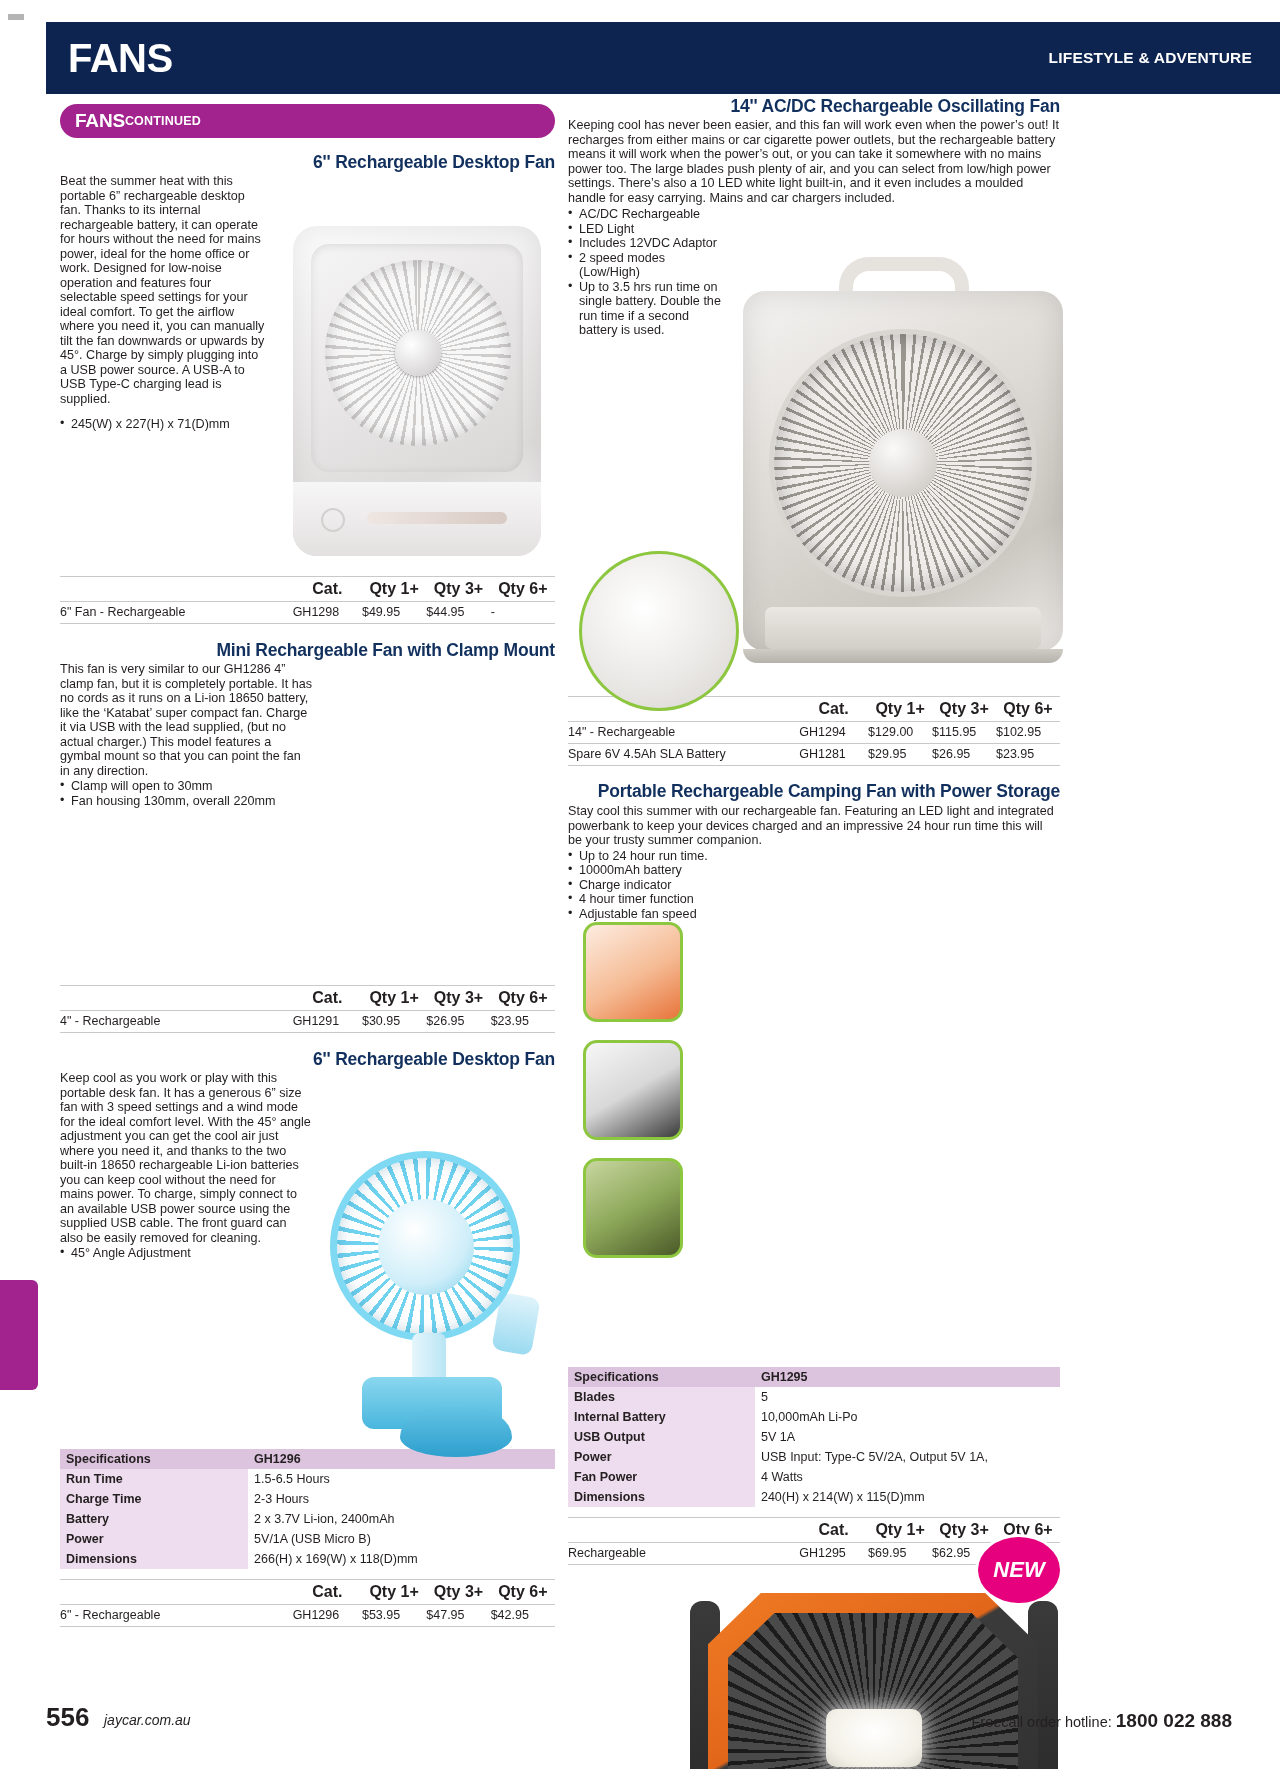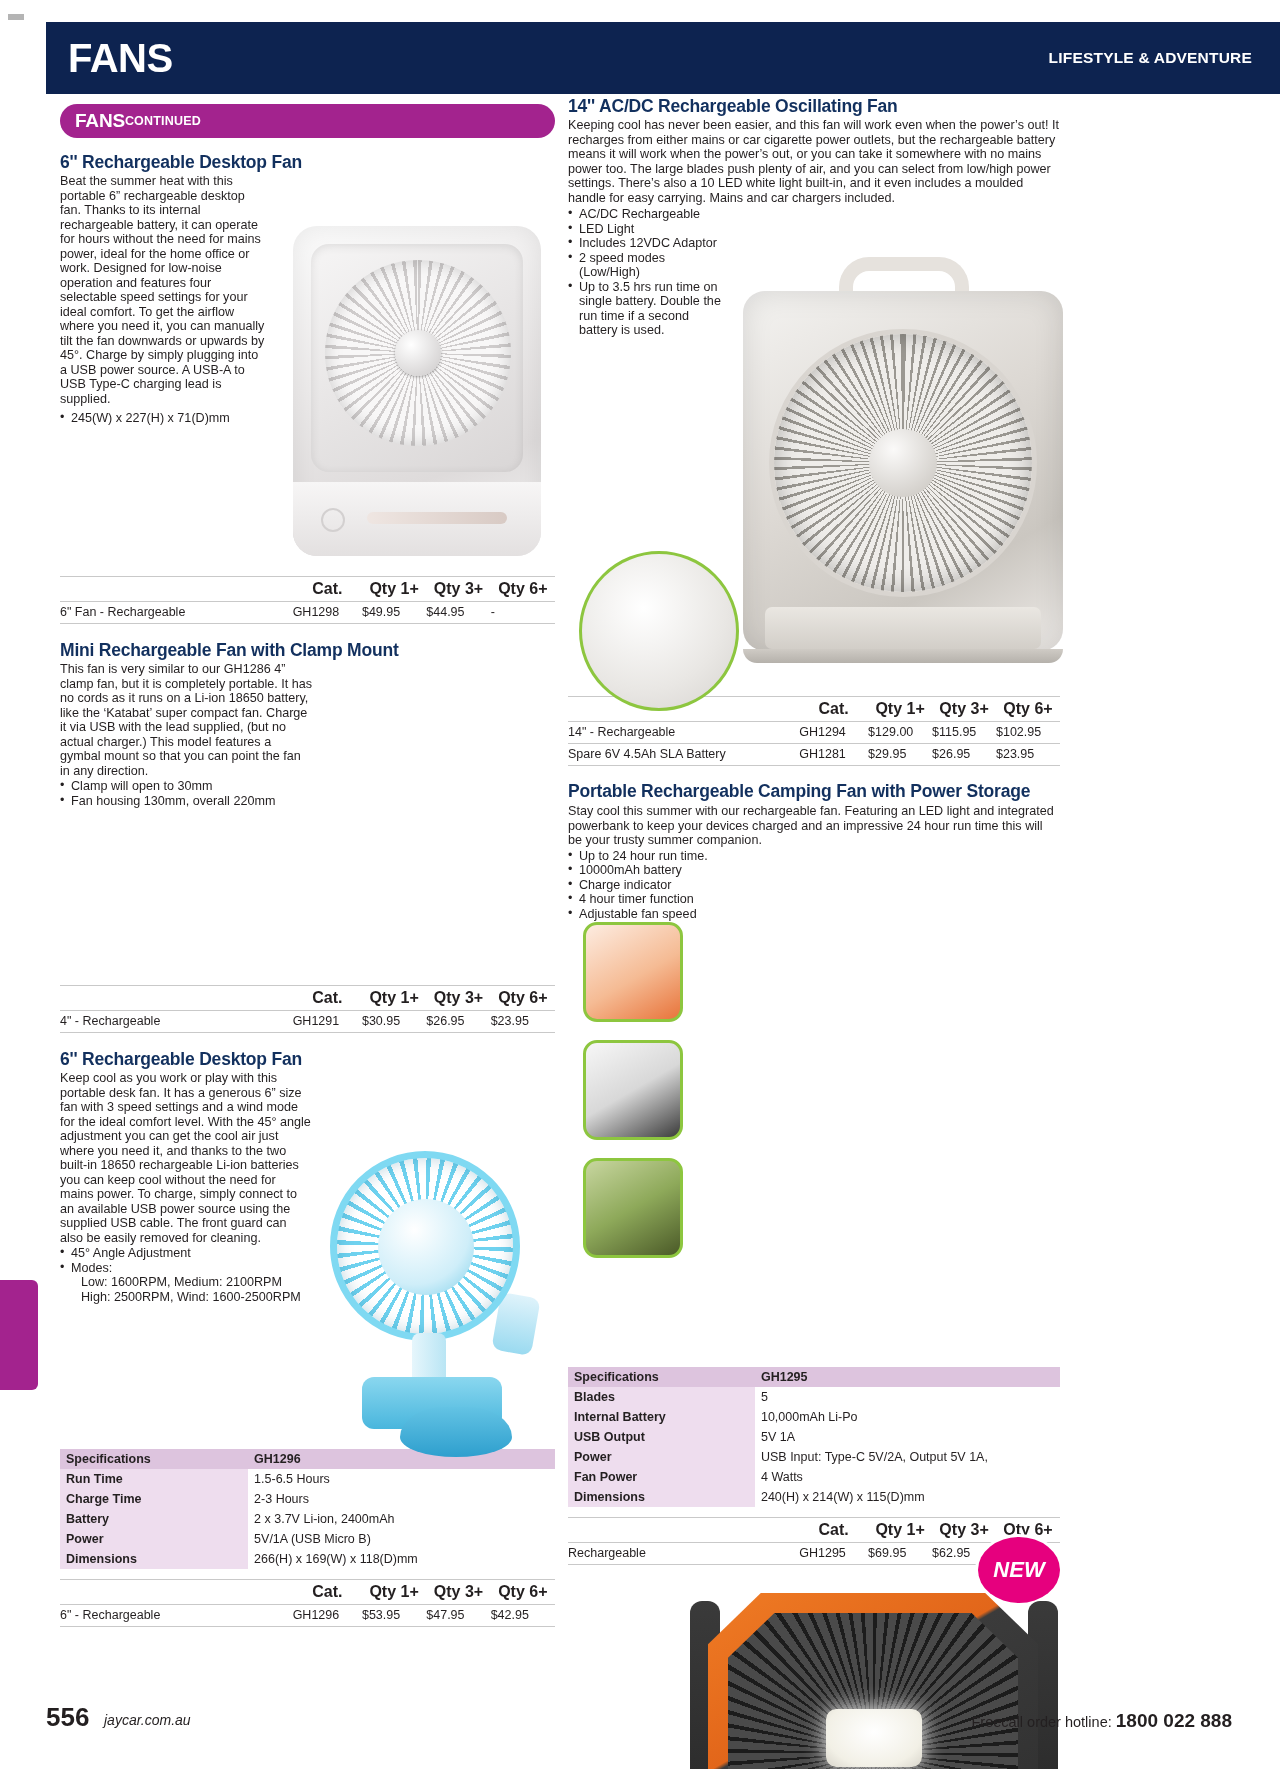--- a/index.html
+++ b/index.html
@@ -47,20 +47,21 @@
     width: 495px; height: 34px; background: #a3238e; border-radius: 17px;
     display: flex; align-items: center; padding-left: 15px; color: #fff;
   }
   .pill-main { font-size: 19px; font-weight: bold; letter-spacing: -0.2px; }
   .pill-sub  { font-size: 12.5px; font-weight: bold; margin-left: 0; letter-spacing: 0.2px; }
 
   
   .prod-title {
     color: #12305e; font-size: 17.5px; font-weight: bold; letter-spacing: -0.2px;
     margin-bottom: 1px;
+    text-align: right;
   }
   .prod-body {
     font-size: 12.6px; line-height: 1.155; color: #231f20;
   }
   .bullets { font-size: 12.6px; line-height: 1.155; list-style: none; }
   .bullets li { position: relative; padding-left: 11px; }
   .bullets li::before {
     content: "\2022"; position: absolute; left: 0; top: -1px;
   }
   .bullets li .ind { display:block; padding-left: 10px; }
@@ -281,21 +282,21 @@
   <div class="col-left">
 
     <div class="pill">
       <span class="pill-main">FANS</span>
       <span class="pill-sub">CONTINUED</span>
     </div>
 
     <div style="position:relative; margin-top:14px; height:420px;">
       <div class="prod-title">6'' Rechargeable Desktop Fan</div>
       <div class="prod-body narrow">Beat the summer heat with this portable 6” rechargeable desktop fan. Thanks to its internal rechargeable battery, it can operate for hours without the need for mains power, ideal for the home office or work. Designed for low-noise operation and features four selectable speed settings for your ideal comfort. To get the airflow where you need it, you can manually tilt the fan downwards or upwards by 45°. Charge by simply plugging into a USB power source. A USB-A to USB Type-C charging lead is supplied.</div>
-      <ul class="bullets narrow-250" style="margin-top:4px;">
+      <ul class="bullets narrow-250" style="margin-top:10px;">
         <li>245(W) x 227(H) x 71(D)mm</li>
       </ul>
 
       <div class="imgbox fan1">
         <div class="body"></div>
         <div class="inner"></div>
         <div class="fan-circle guard"></div>
         <div class="fan-circle hub"></div>
         <div class="base"></div>
         <div class="knob"></div>
@@ -361,25 +362,20 @@
           <td class="c4">$23.95</td>
         </tr>
       </tbody>
     </table>
 
     <div style="position:relative; margin-top:16px; height:400px;">
       <div class="prod-title">6'' Rechargeable Desktop Fan</div>
       <div class="prod-body narrow-250">Keep cool as you work or play with this portable desk fan. It has a generous 6” size fan with 3 speed settings and a wind mode for the ideal comfort level. With the 45° angle adjustment you can get the cool air just where you need it, and thanks to the two built-in 18650 rechargeable Li-ion batteries you can keep cool without the need for mains power. To charge, simply connect to an available USB power source using the supplied USB cable. The front guard can also be easily removed for cleaning.</div>
       <ul class="bullets narrow-250" style="margin-top:1px;">
         <li>45° Angle Adjustment</li>
-        <li>
-          <span>Modes:</span>
-          <span class="ind">Low: 1600RPM, Medium: 2100RPM</span>
-          <span class="ind">High: 2500RPM, Wind: 1600-2500RPM</span>
-        </li>
       </ul>
 
     </div>
 
     <table class="spec">
       <tbody>
         <tr class="head">
           <td class="k">Specifications</td>
           <td class="v">GH1296</td>
         </tr>

